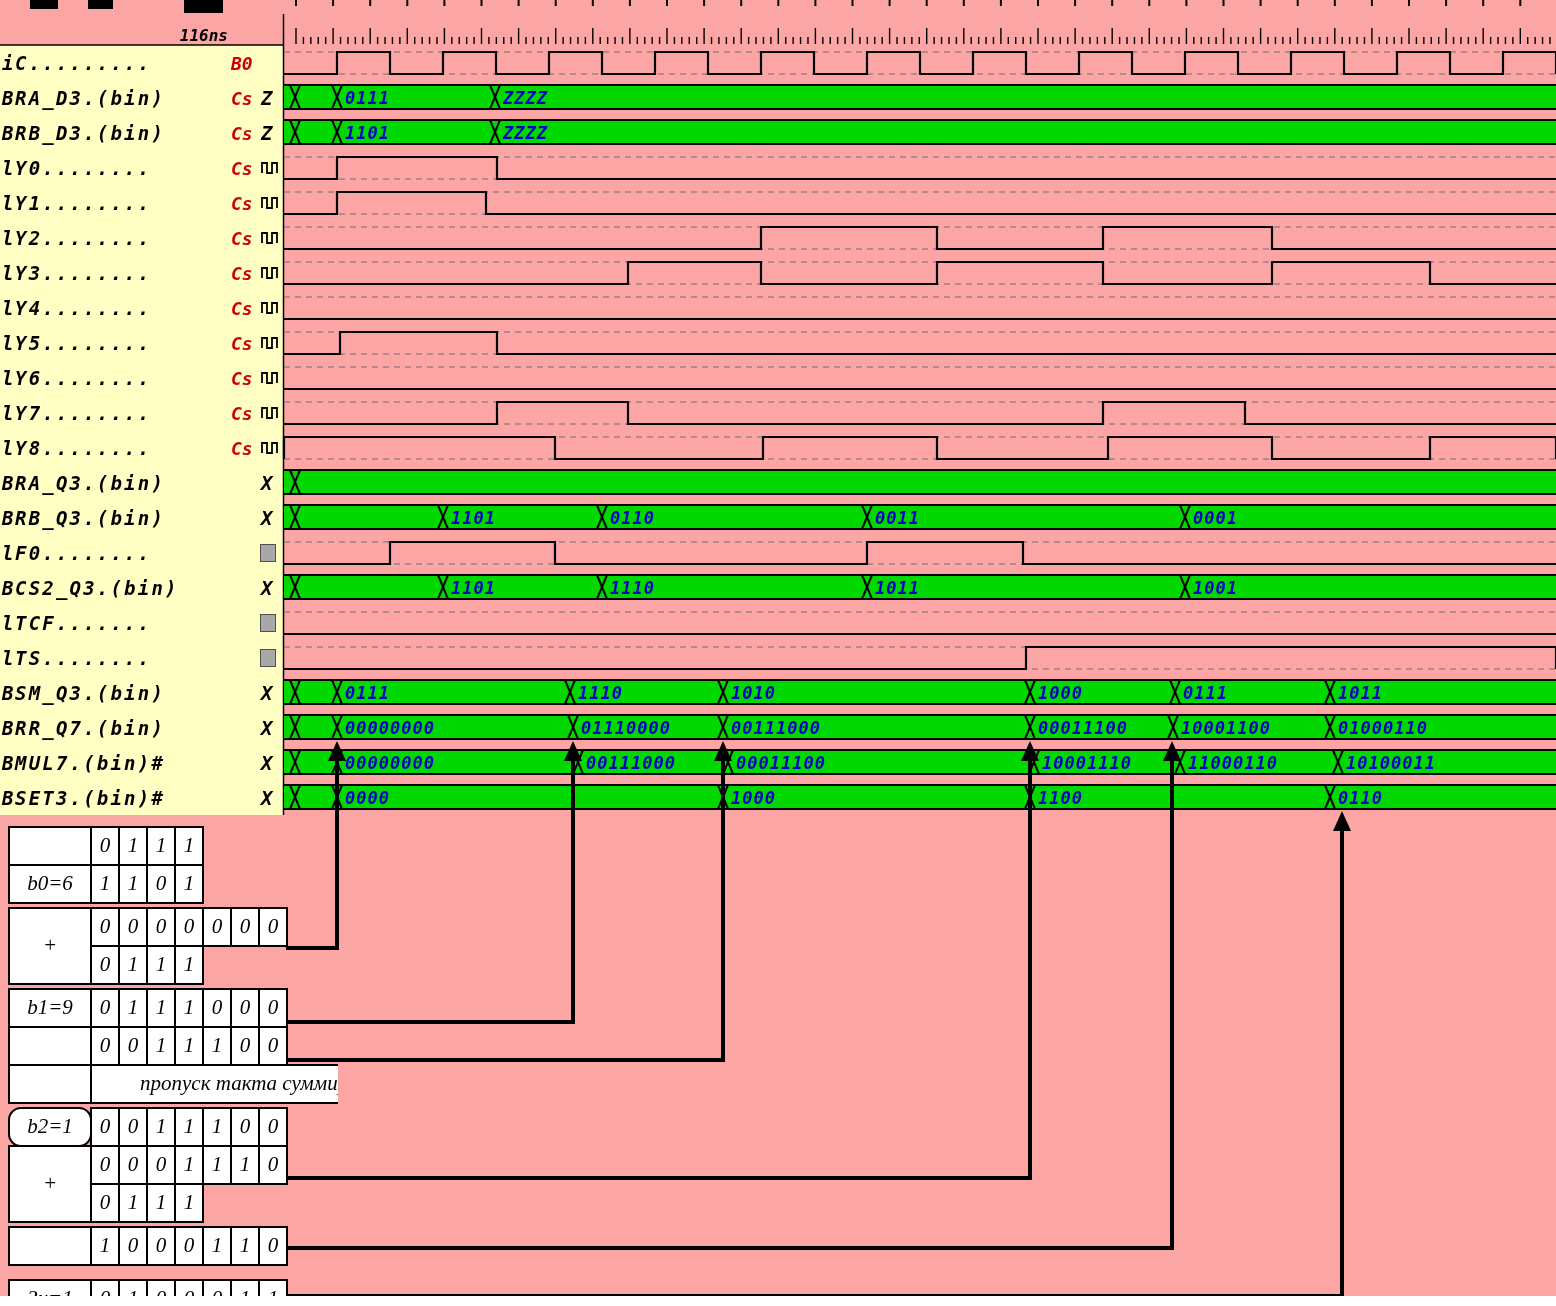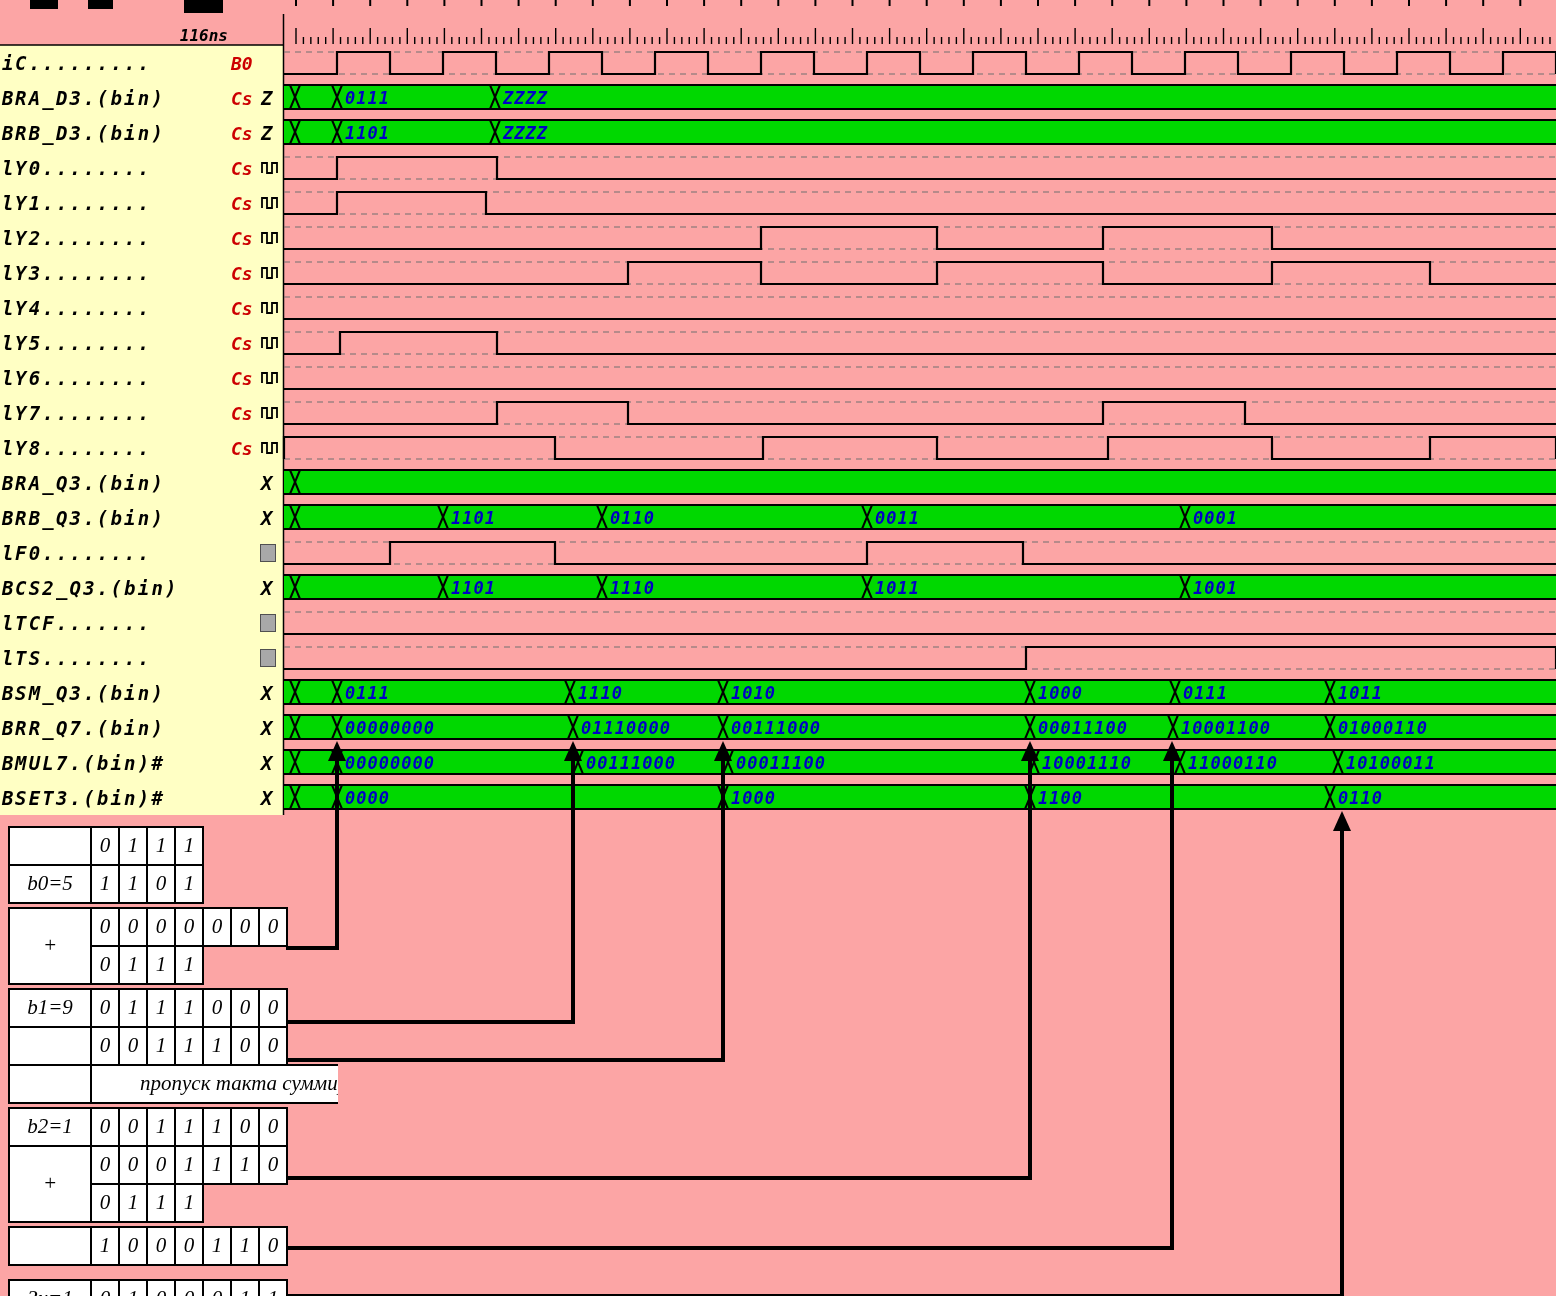--- a/index.html
+++ b/index.html
@@ -185,21 +185,21 @@
     </div>
   <div class="calc" id="calc">
       <div class="trow" style="top: 0px;">
         <div class="tcell" style="left: 0px; width: 84px;"></div>
         <div class="tcell" style="left: 82px; width: 30px;">0</div>
         <div class="tcell" style="left: 110px; width: 30px;">1</div>
         <div class="tcell" style="left: 138px; width: 30px;">1</div>
         <div class="tcell" style="left: 166px; width: 30px;">1</div>
       </div>
       <div class="trow" style="top: 38px;">
-        <div class="tcell" style="left: 0px; width: 84px;">b0=5</div>
+        <div class="tcell" style="left: 0px; width: 84px;">b0=6</div>
         <div class="tcell" style="left: 82px; width: 30px;">1</div>
         <div class="tcell" style="left: 110px; width: 30px;">1</div>
         <div class="tcell" style="left: 138px; width: 30px;">0</div>
         <div class="tcell" style="left: 166px; width: 30px;">1</div>
       </div>
       <div class="trow" style="top: 81px;">
         <div class="tcell" style="left: 0px; width: 84px; height: 78px; line-height: 72px;">+</div>
         <div class="tcell" style="left: 82px; width: 30px;">0</div>
         <div class="tcell" style="left: 110px; width: 30px;">0</div>
         <div class="tcell" style="left: 138px; width: 30px;">0</div>
@@ -232,21 +232,21 @@
         <div class="tcell" style="left: 166px; width: 30px;">1</div>
         <div class="tcell" style="left: 194px; width: 30px;">1</div>
         <div class="tcell" style="left: 222px; width: 30px;">0</div>
         <div class="tcell" style="left: 250px; width: 30px;">0</div>
       </div>
       <div class="trow" style="top: 238px;">
         <div class="tcell" style="left: 0px; width: 84px;"></div>
         <div class="tcell" style="left: 82px; width: 262px; text-align: left; padding-left: 48px;">пропуск такта суммирования</div>
       </div>
       <div class="trow" style="top: 281px;">
-        <div class="tcell" style="left: 0px; width: 84px;">b2=1</div>
+        <div class="tcell" style="left: 0px; width: 84px; border-radius: 13px;">b2=1</div>
         <div class="tcell" style="left: 82px; width: 30px;">0</div>
         <div class="tcell" style="left: 110px; width: 30px;">0</div>
         <div class="tcell" style="left: 138px; width: 30px;">1</div>
         <div class="tcell" style="left: 166px; width: 30px;">1</div>
         <div class="tcell" style="left: 194px; width: 30px;">1</div>
         <div class="tcell" style="left: 222px; width: 30px;">0</div>
         <div class="tcell" style="left: 250px; width: 30px;">0</div>
       </div>
       <div class="trow" style="top: 319px;">
         <div class="tcell" style="left: 0px; width: 84px; height: 78px; line-height: 72px;">+</div>

